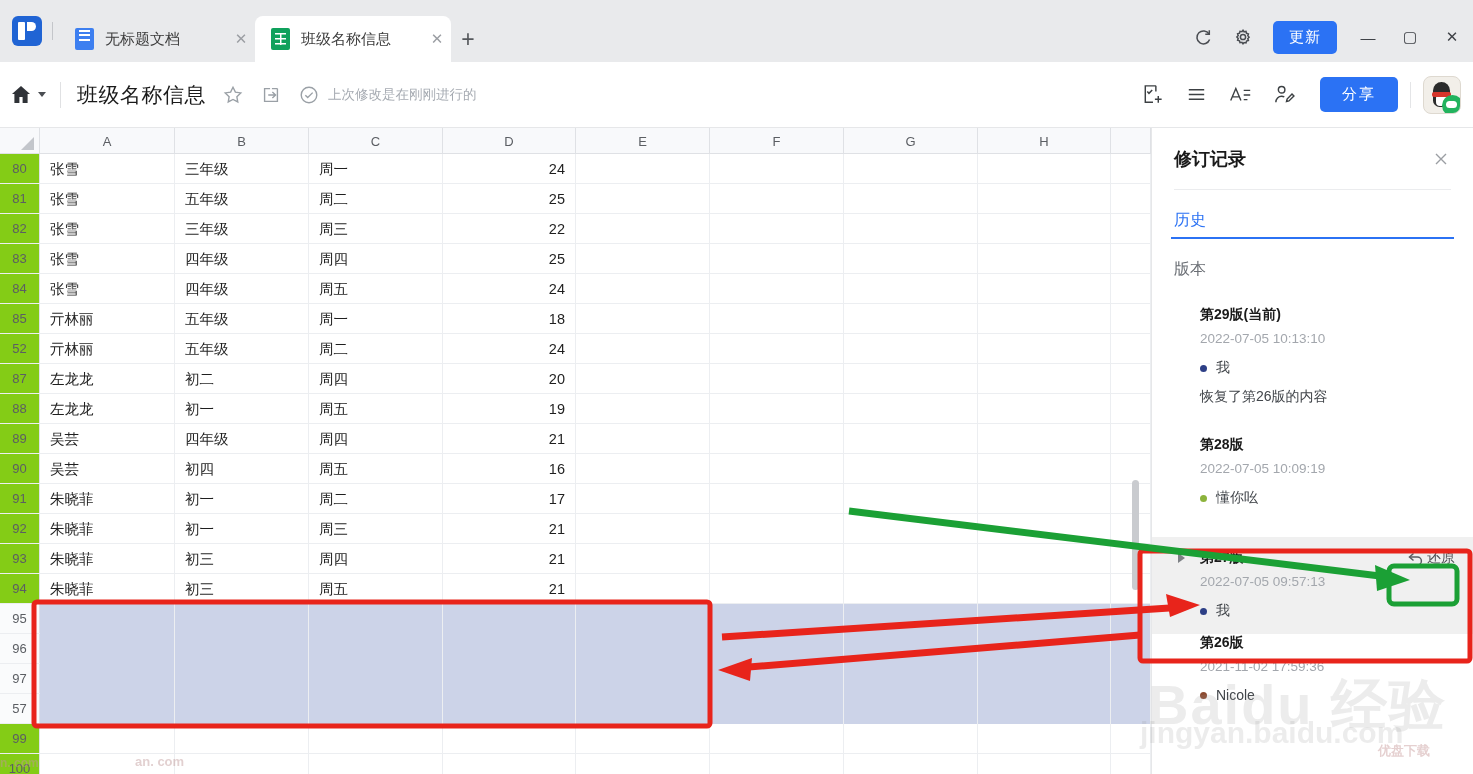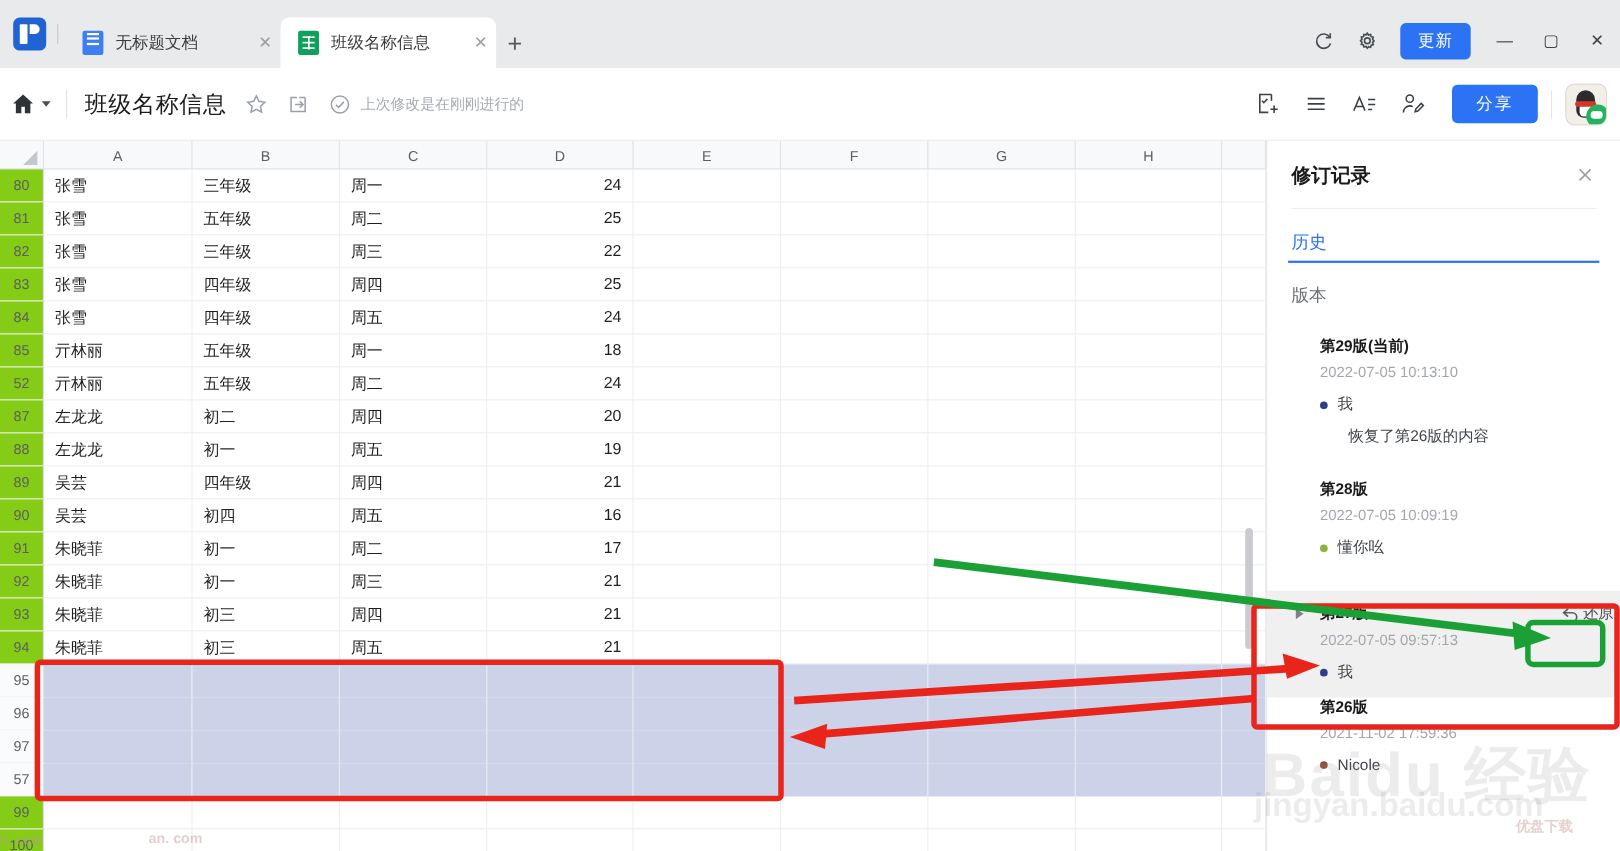--- a/index.html
+++ b/index.html
@@ -200,23 +200,23 @@
   .vitem.hl { background: #f0f0f0; margin: 0 -22px; padding: 12px 22px 14px 48px; }
   .vcaret {
     position: absolute; left: 26px; top: 16px;
     border-top: 5px solid transparent; border-bottom: 5px solid transparent;
     border-left: 7px solid #7d8085;
   }
   .vtitle { font-size: 14px; font-weight: bold; color: #1a1a1a; }
   .vtime { font-size: 13.5px; color: #a3a7ad; margin-top: 7px; }
   .vauth { font-size: 14px; color: #41454a; margin-top: 13px; display: flex; align-items: center; }
   .dot { width: 7px; height: 7px; border-radius: 50%; margin-right: 9px; flex: none; }
-  .vdesc { font-size: 14px; color: #41454a; margin-top: 11px; margin-left: 26px; }
+  .vdesc { font-size: 14px; color: #41454a; margin-top: 11px; }
   .vgap { height: 24px; }
-  .restore-wrap { position: absolute; right: 0; top: 8px; display: flex; align-items: center; }
+  .restore-wrap { position: absolute; right: 12px; top: 8px; display: flex; align-items: center; }
   .restore-btn { display: flex; align-items: center; font-size: 14px; color: #4a4d52; padding: 4px 6px; }
   .restore-ic { width: 16px; height: 14px; margin-right: 3px; color: #5a5d62; }
 
   
   .wm {
     position: absolute; pointer-events: none; color: rgba(150,150,150,.18);
     font-weight: bold; white-space: nowrap;
   }
   .wm-baidu { left: 1148px; top: 668px; font-size: 56px; letter-spacing: 2px; }
   .wm-jy { left: 1140px; top: 716px; font-size: 30px; }

